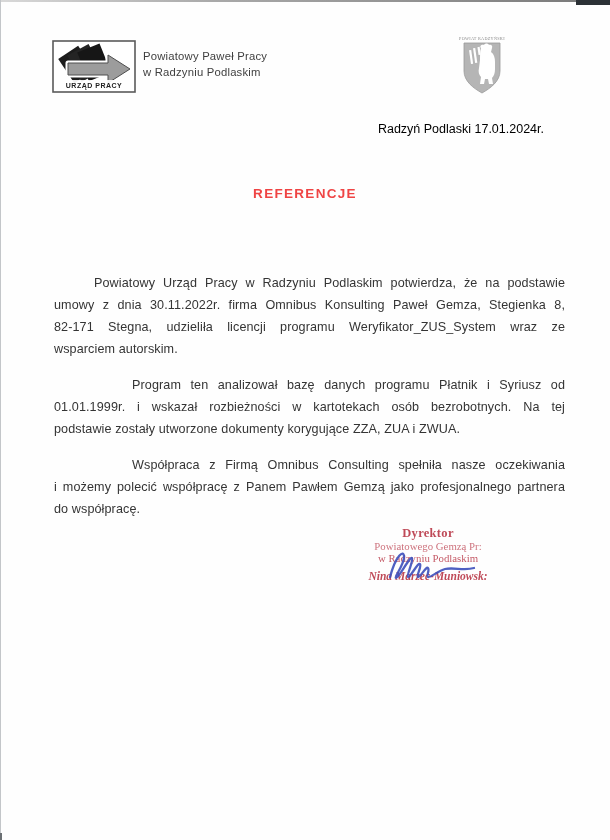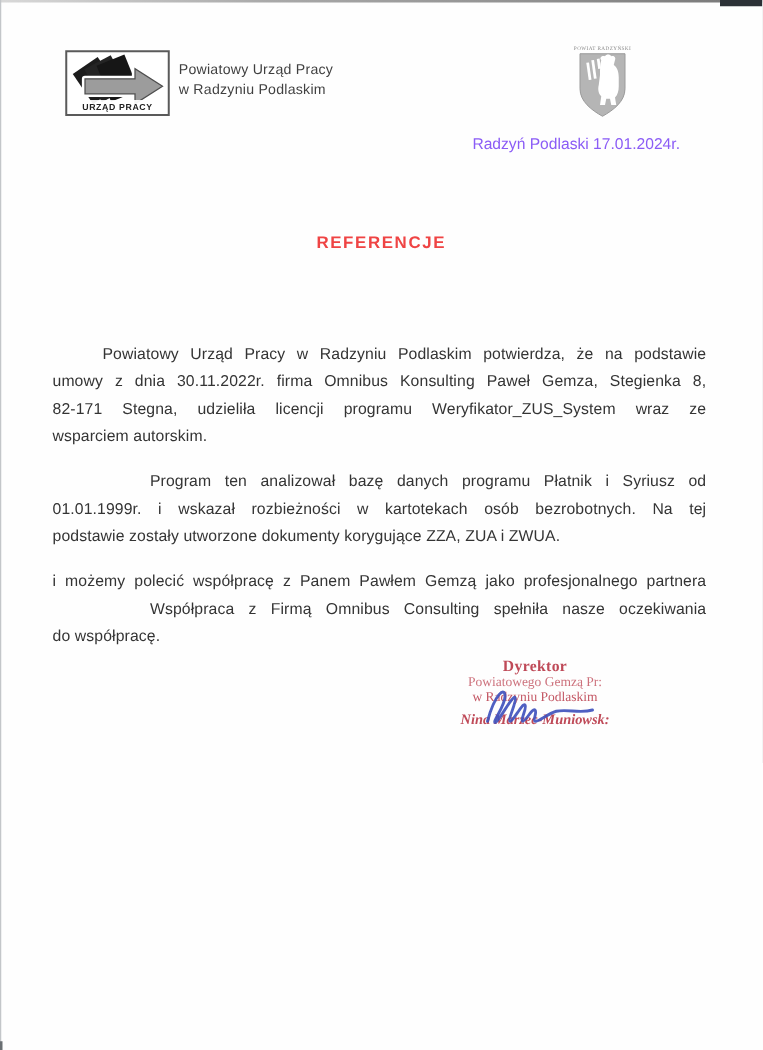--- a/index.html
+++ b/index.html
@@ -14,26 +14,26 @@
     background:linear-gradient(90deg,#d2d2d2 0%,#9a9a9a 35%,#7d7d7d 70%,#5f5f5f 100%);opacity:.85;}
   .scan-corner-tr{position:absolute;top:0;right:0;width:34px;height:5px;background:#2c3136;}
   .scan-edge-left{position:absolute;top:0;bottom:0;left:0;width:1px;background:#c3c6c9;}
   .scan-tick-bl{position:absolute;left:0;bottom:0;width:2px;height:7px;background:#6a6f73;}
   
   .logo{position:absolute;left:52px;top:40px;}
   .org{position:absolute;left:143px;top:49px;font-size:11.3px;line-height:15.5px;
     color:#3f3f3f;letter-spacing:.2px;}
   .crest{position:absolute;left:457px;top:33px;}
   
-  .date-line{position:absolute;top:108px;right:66px;font-size:12.5px;color:#8b5cf6;margin-left:16px;}
+  .date-line{position:absolute;top:122px;right:66px;font-size:12.5px;color:#000000;margin-left:16px;}
   .doc-title{position:absolute;top:186px;left:0;width:100%;margin:0;text-align:center;
     font-size:13.5px;font-weight:bold;letter-spacing:1.3px;color:#ef4444;}
   
   .body-text{position:absolute;left:42px;top:272px;width:523px;font-size:12.6px;color:#343434;}
-  .para{margin:0 0 14px 0;padding:0;}
+  .para{margin:0 0 14px 12px;padding:0;}
   .ln{display:block;height:22px;line-height:22px;white-space:nowrap;
     text-align:justify;text-align-last:justify;letter-spacing:.1px;}
   .ln.last{text-align-last:left;}
   .ln.ind1{padding-left:40px;}
   .ln.ind2{padding-left:78px;}
   
   .signature{position:absolute;left:348px;top:527px;width:160px;text-align:center;
     font-family:"Liberation Serif","DejaVu Serif",serif;color:var(--stamp-red,#bf4a58);}
   .stamp-role{font-size:12.5px;line-height:13px;font-weight:bold;letter-spacing:.3px;text-align:center;}
   .stamp-org{font-size:10.8px;line-height:12px;opacity:.92;}
@@ -62,21 +62,21 @@
     </g>
     <g>
       <polygon points="16,23 56,23 56,15 78,29 56,43 56,35 16,35" fill="#ffffff" stroke="#ffffff" stroke-width="5" stroke-linejoin="round"></polygon>
       <polygon points="16,23 56,23 56,15 78,29 56,43 56,35 16,35" fill="var(--logo-arrow-gray,#9c9c9c)" stroke="#4e4e4e" stroke-width="1"></polygon>
     </g>
     <rect x="13" y="40" width="58" height="10" fill="#ffffff" opacity="0.92"></rect>
     <text x="42" y="48" text-anchor="middle" font-size="7" font-weight="bold" font-family="Liberation Sans, DejaVu Sans, sans-serif" fill="#222" letter-spacing="0.5">URZĄD PRACY</text>
   </svg>
 
   <div class="org">
-    <div>Powiatowy Urząd Pracy</div>
+    <div>Powiatowy Paweł Pracy</div>
     <div>w Radzyniu Podlaskim</div>
   </div>
 
   <svg class="crest" width="50" height="64" viewBox="0 0 50 64">
     <text x="25" y="7" text-anchor="middle" font-size="4.2" font-family="Liberation Serif, DejaVu Serif, serif" fill="#8a8a8a" letter-spacing="0.3">POWIAT RADZYŃSKI</text>
     <path d="M7 10 H43 V38 C43 48 34 55 25 60 C16 55 7 48 7 38 Z" fill="var(--crest-gray,#b5b5b5)" stroke="#9a9a9a" stroke-width="0.8"></path>
     <g fill="#ffffff">
       <path d="M24 15 c-2 -2 1 -4 3 -3 c1 -2 4 -2 5 0 c2 -1 4 1 3 3 l-1 4 c3 2 4 6 4 10 l0 7 c0 4 -1 7 -3 9 l1 6 -4 0 -1 -5 -3 0 -1 5 -4 0 1 -7 c-2 -2 -3 -5 -2 -9 l1 -8 c0 -4 0 -9 1 -12 z"></path>
       <rect x="13" y="17" width="2.2" height="14" transform="rotate(-8 14 24)"></rect>
       <rect x="17" y="15" width="2.2" height="15" transform="rotate(-8 18 22)"></rect>
@@ -94,22 +94,22 @@
       <span class="ln">umowy z dnia 30.11.2022r. firma Omnibus Konsulting Paweł Gemza, Stegienka 8,</span>
       <span class="ln">82-171 Stegna, udzieliła licencji programu Weryfikator_ZUS_System wraz ze</span>
       <span class="ln last">wsparciem autorskim.</span>
     </p>
     <p class="para">
       <span class="ln ind2">Program ten analizował bazę danych programu Płatnik i Syriusz od</span>
       <span class="ln">01.01.1999r. i wskazał rozbieżności w kartotekach osób bezrobotnych. Na tej</span>
       <span class="ln last">podstawie zostały utworzone dokumenty korygujące ZZA, ZUA i ZWUA.</span>
     </p>
     <p class="para">
+      <span class="ln ind2">Współpraca z Firmą Omnibus Consulting spełniła nasze oczekiwania</span>
       <span class="ln">i możemy polecić współpracę z Panem Pawłem Gemzą jako profesjonalnego partnera</span>
-      <span class="ln ind2">Współpraca z Firmą Omnibus Consulting spełniła nasze oczekiwania</span>
       <span class="ln last">do współpracę.</span>
     </p>
   </section>
 
   <div class="signature">
     <div class="stamp-role">Dyrektor</div>
     <div class="stamp-org faded">Powiatowego Gemzą Pr:</div>
     <div class="stamp-org">w Radzyniu Podlaskim</div>
     <div class="stamp-name">Nina Marzec-Muniowsk:</div>
   </div>

